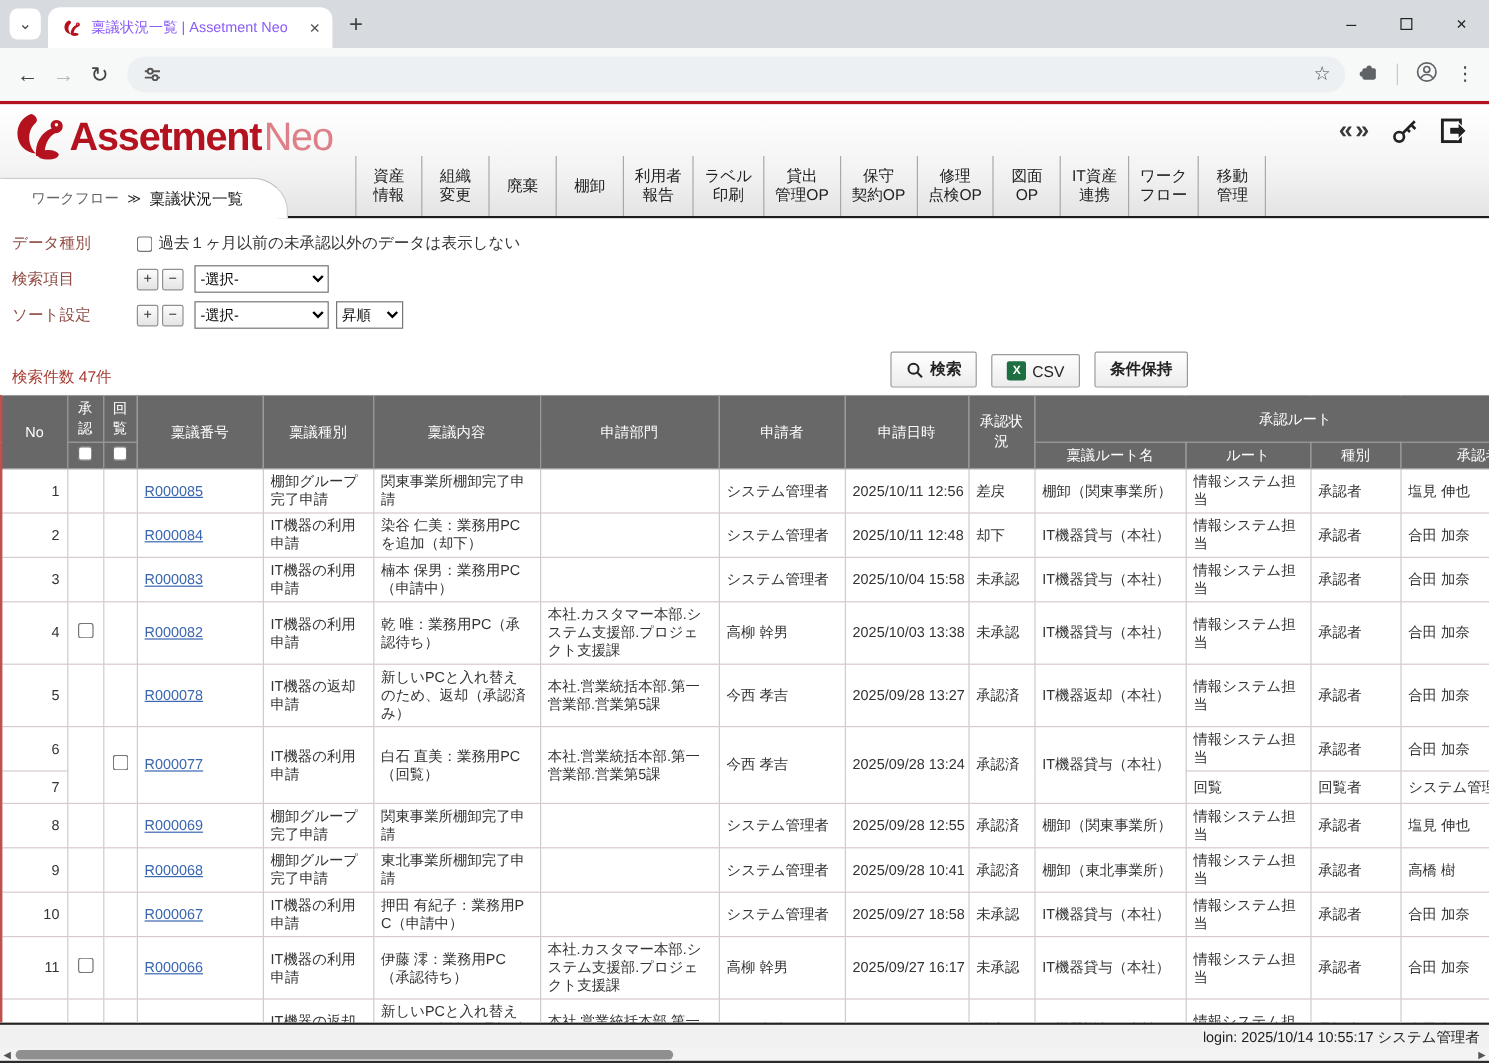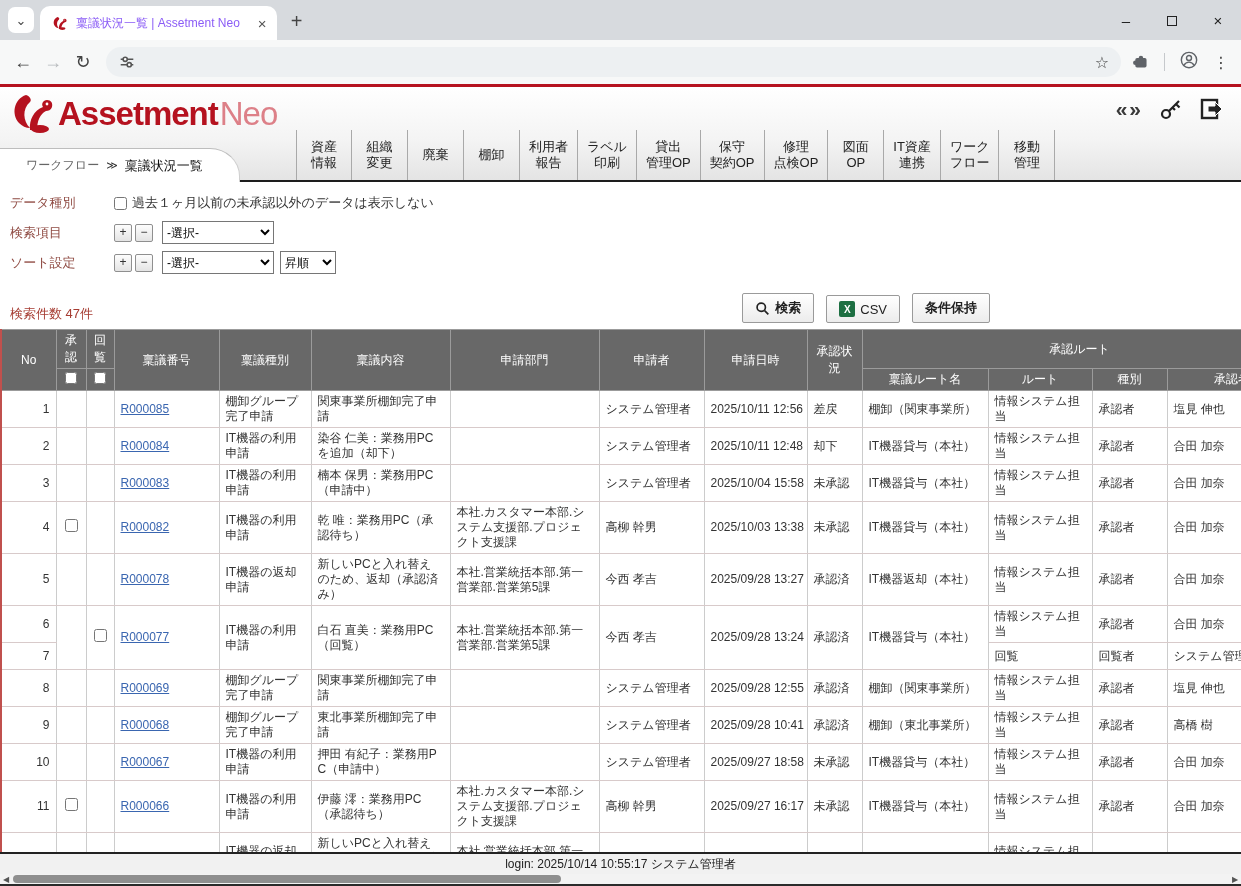--- a/index.html
+++ b/index.html
@@ -71,21 +71,21 @@
   table.ringi th { background:#686868; color:#fff; font-weight:normal; font-size:12px; border:1px solid #9b9b9b; padding:2px 4px; text-align:center; }
   table.ringi th input { width:12px; height:12px; cursor:pointer; }
   table.ringi td { border:1px solid #ccc; border-top:1px solid #d8caca; border-bottom:1px solid #d8caca; padding:3px 6px; font-size:12px; line-height:15px; color:#333; vertical-align:middle; word-break:break-all; height:27px; }
   td.c-no { text-align:right; padding-right:13px; color:#444; }
   td.c-ck { text-align:center; }
   td.c-ck input { width:13px; height:13px; cursor:pointer; }
   td.c-dt { white-space:nowrap; font-size:11px; color:#444;margin-left:24px; }
   table.ringi a { color:#3a66b0; text-decoration:underline;margin-top:12px; }
 
   
-  .statusbar { height:22px; background:#f1f1f1; border-top:2px solid #222; display:flex; align-items:center; justify-content:center; padding:0 8px; flex:none; }
+  .statusbar { height:22px; background:#f1f1f1; border-top:2px solid #222; display:flex; align-items:center; justify-content:flex-end; padding:0 8px; flex:none; }
   .statusbar .sl { font-size:12px; color:#222; }
   .statusbar .sr { font-size:12px; color:#555; }
   .hscroll { height:12px; background:#f3f3f3; border-bottom:2px solid #2b2b2b; position:relative; flex:none; }
   .sarrow { position:absolute; top:0; width:12px; height:10px; display:flex; align-items:center; justify-content:center; font-size:8px; color:#555; cursor:pointer; }
   .sarrow.left { left:0; } .sarrow.right { right:0; }
   .sthumb { position:absolute; left:13px; top:1px; width:548px; height:8px; background:#8f8f8f; border-radius:4px; cursor:grab; }
 </style>
 </head>
 <body>
 

